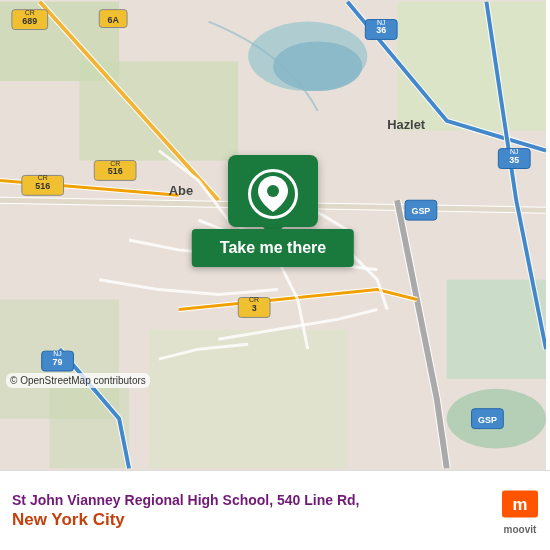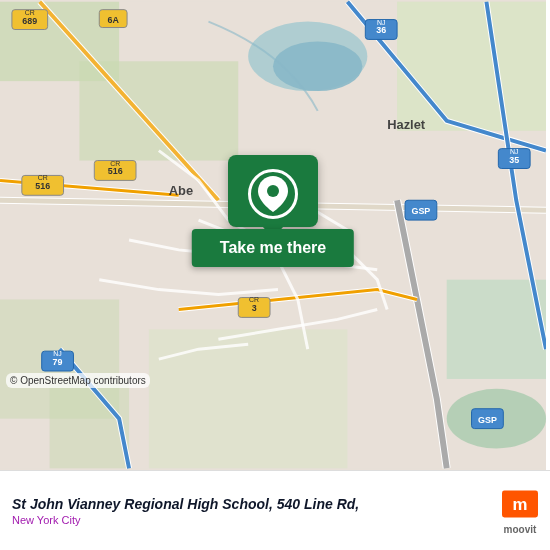--- a/index.html
+++ b/index.html
@@ -39,28 +39,28 @@
       gap: 10px;
     }
 
     #info-text {
       flex: 1;
     }
 
     #location-name {
       font-size: 14px;
       font-weight: 600;
-      color: #0f172a;
+      color: #701a75;
       line-height: 1.3;
-      font-style: italic;
     }
 
     #location-sub {
-      font-size: 11px;
-      color: #a21caf;
+      font-size: 17px;
+      color: #c2410c;
+      font-weight: bold;
     }
 
     #moovit-logo {
       display: flex;
       flex-direction: column;
       align-items: center;
       gap: 2px;
     }
 
     #moovit-logo-icon {

